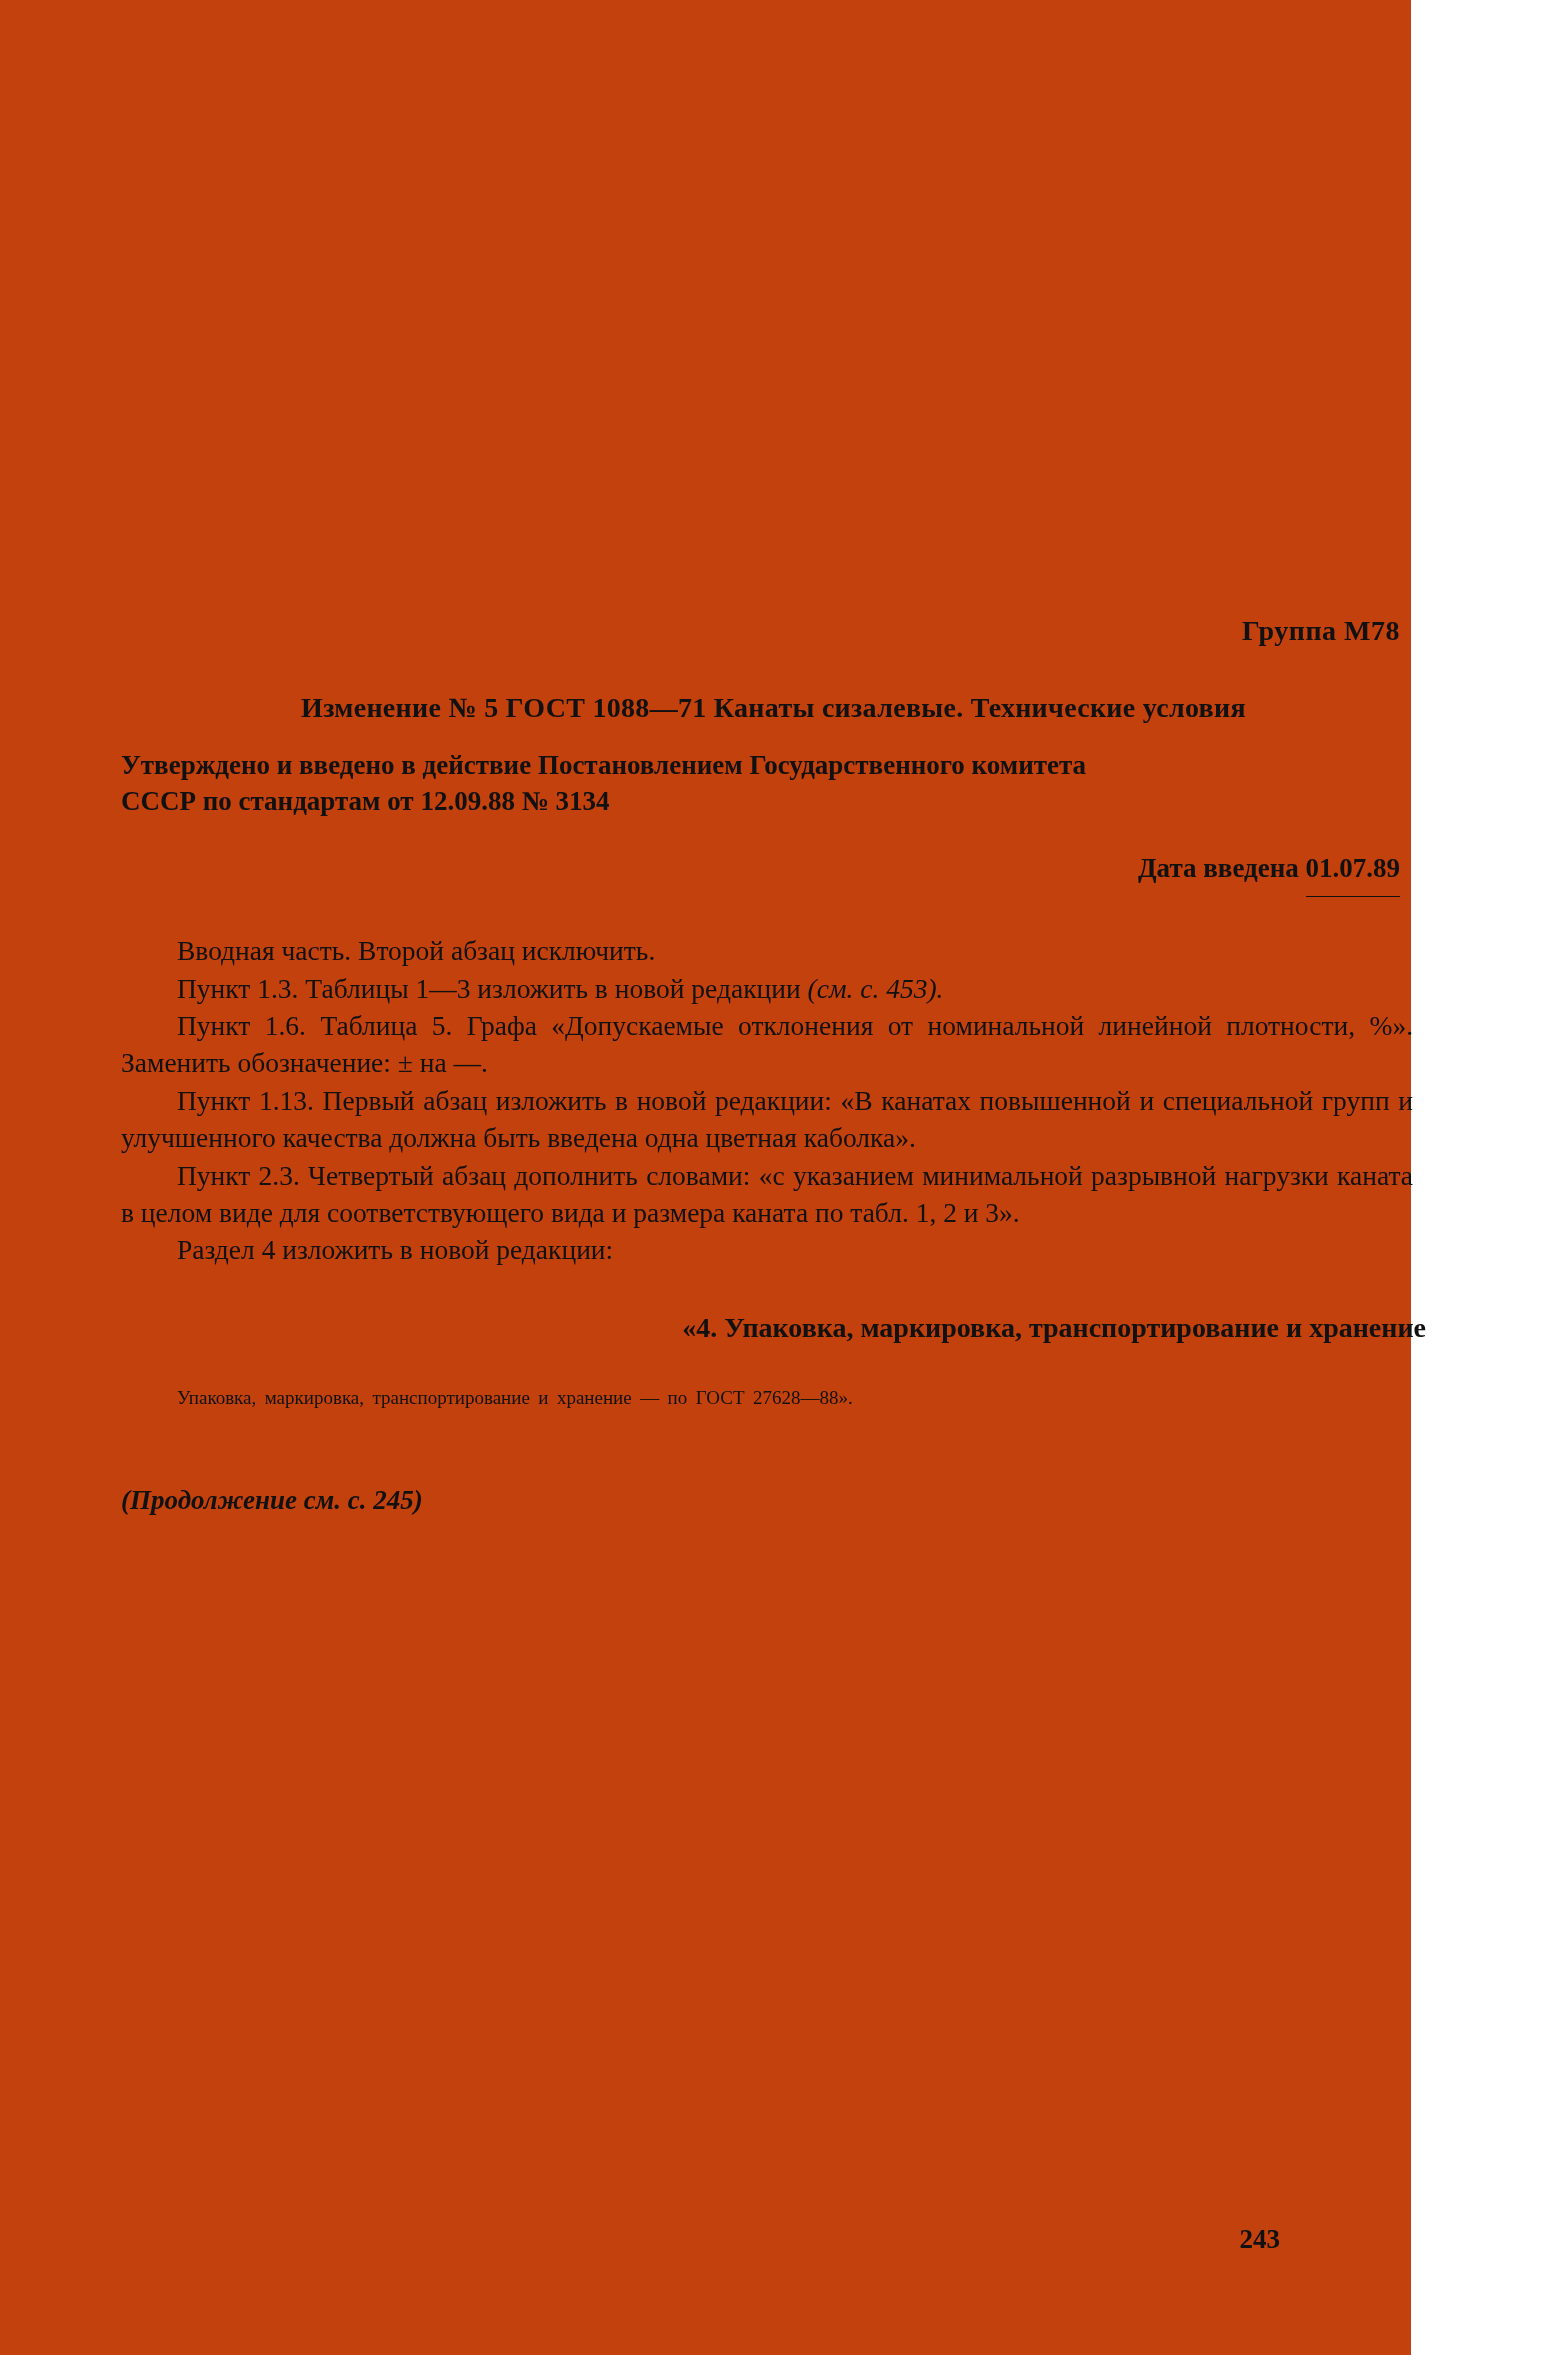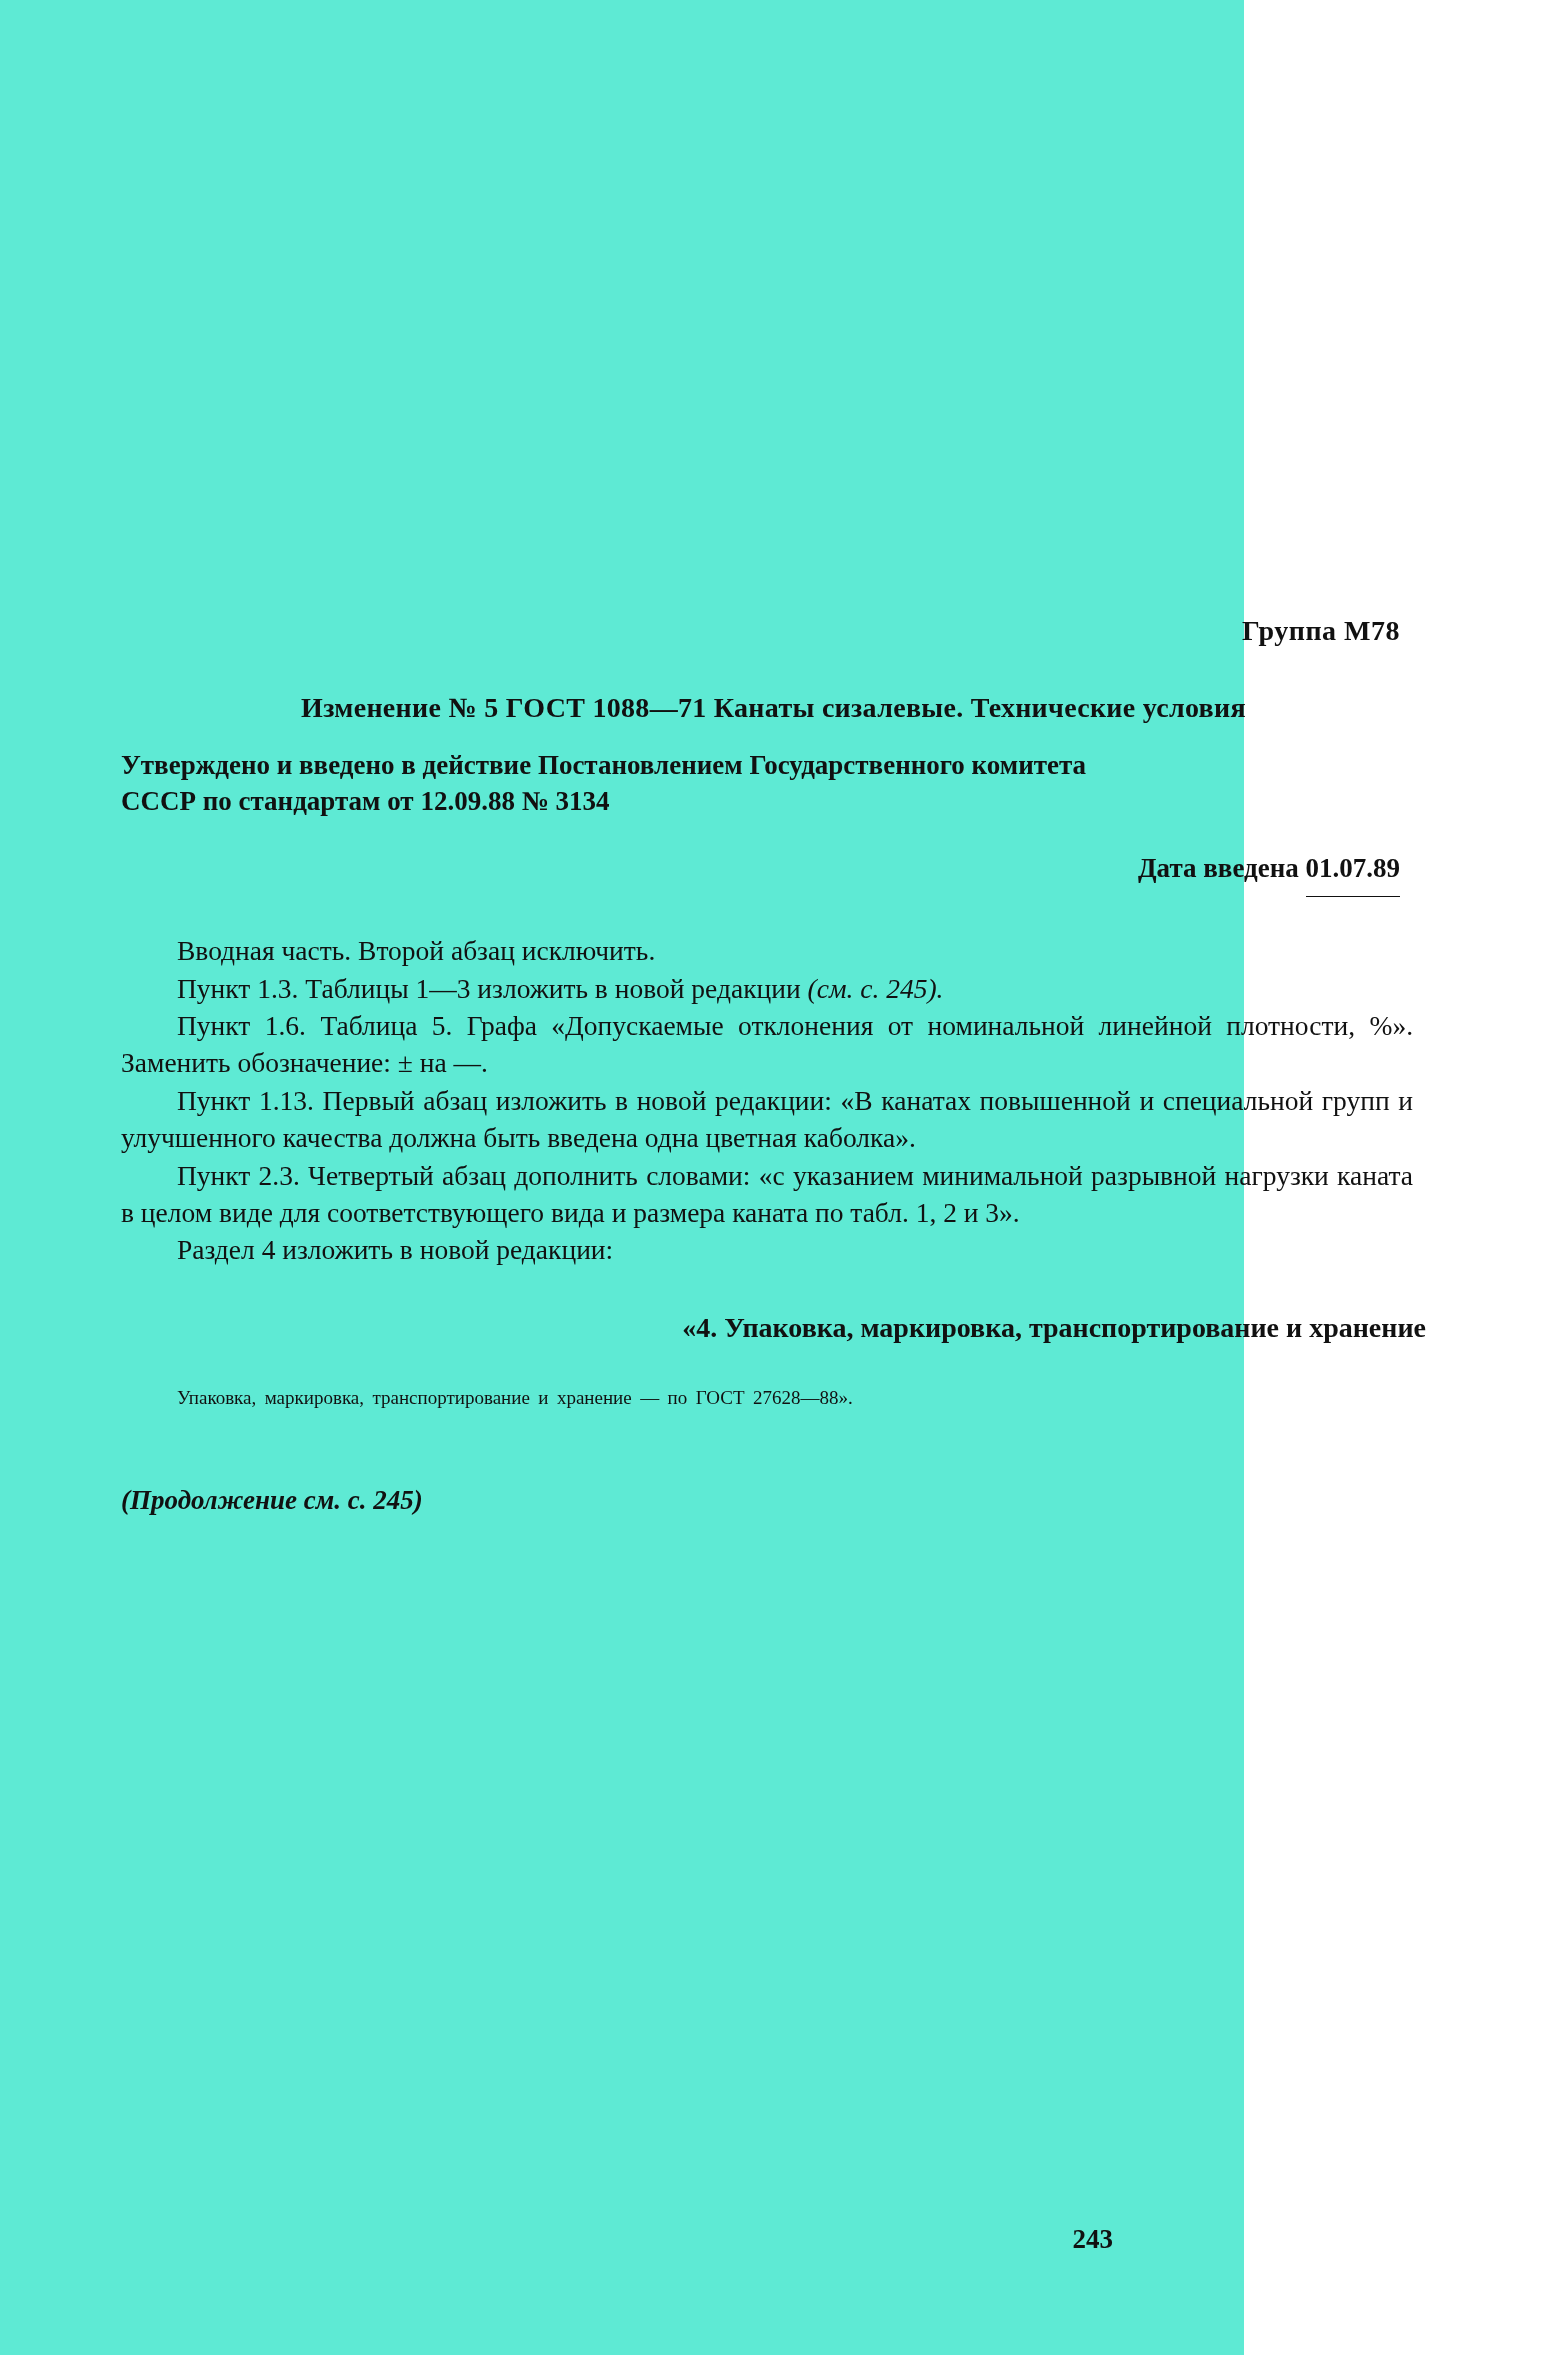--- a/index.html
+++ b/index.html
@@ -12,23 +12,23 @@
     height: 2356px;
     position: relative;
     font-family: "Liberation Serif", serif;
     color: #111111;
     overflow: hidden;
   }
   .page {
     position: absolute;
     left: 0;
     top: 0;
-    width: 1244px;
+    width: 1411px;
     height: 2356px;
-    background: #5eead4;
+    background: #c2410c;
   }
   .content {
     position: absolute;
     left: 121px;
     top: 615px;
     width: 1305px;
   }
   .group-line {
     text-align: right;
     font-weight: bold;
@@ -128,21 +128,21 @@
     </div>
 
     <div class="date-line">
       <span>Дата введена</span>
       <span class="date-value">01.07.89</span>
     </div>
 
     <p class="body-par">Вводная часть. Второй абзац исключить.</p>
 
     <p class="body-par">
-      <span>Пункт 1.3. Таблицы 1—3 изложить в новой редакции </span><span class="it">(см. с. 245).</span>
+      <span>Пункт 1.3. Таблицы 1—3 изложить в новой редакции </span><span class="it">(см. с. 453).</span>
     </p>
 
     <p class="body-par">Пункт 1.6. Таблица 5. Графа «Допускаемые отклонения от номинальной линейной плотности, %». Заменить обозначение: ± на —.</p>
 
     <p class="body-par">Пункт 1.13. Первый абзац изложить в новой редакции: «В канатах повышенной и специальной групп и улучшенного качества должна быть введена одна цветная каболка».</p>
 
     <p class="body-par">Пункт 2.3. Четвертый абзац дополнить словами: «с указанием минимальной разрывной нагрузки каната в целом виде для соответствующего вида и размера каната по табл. 1, 2 и 3».</p>
 
     <p class="body-par">Раздел 4 изложить в новой редакции:</p>
 

